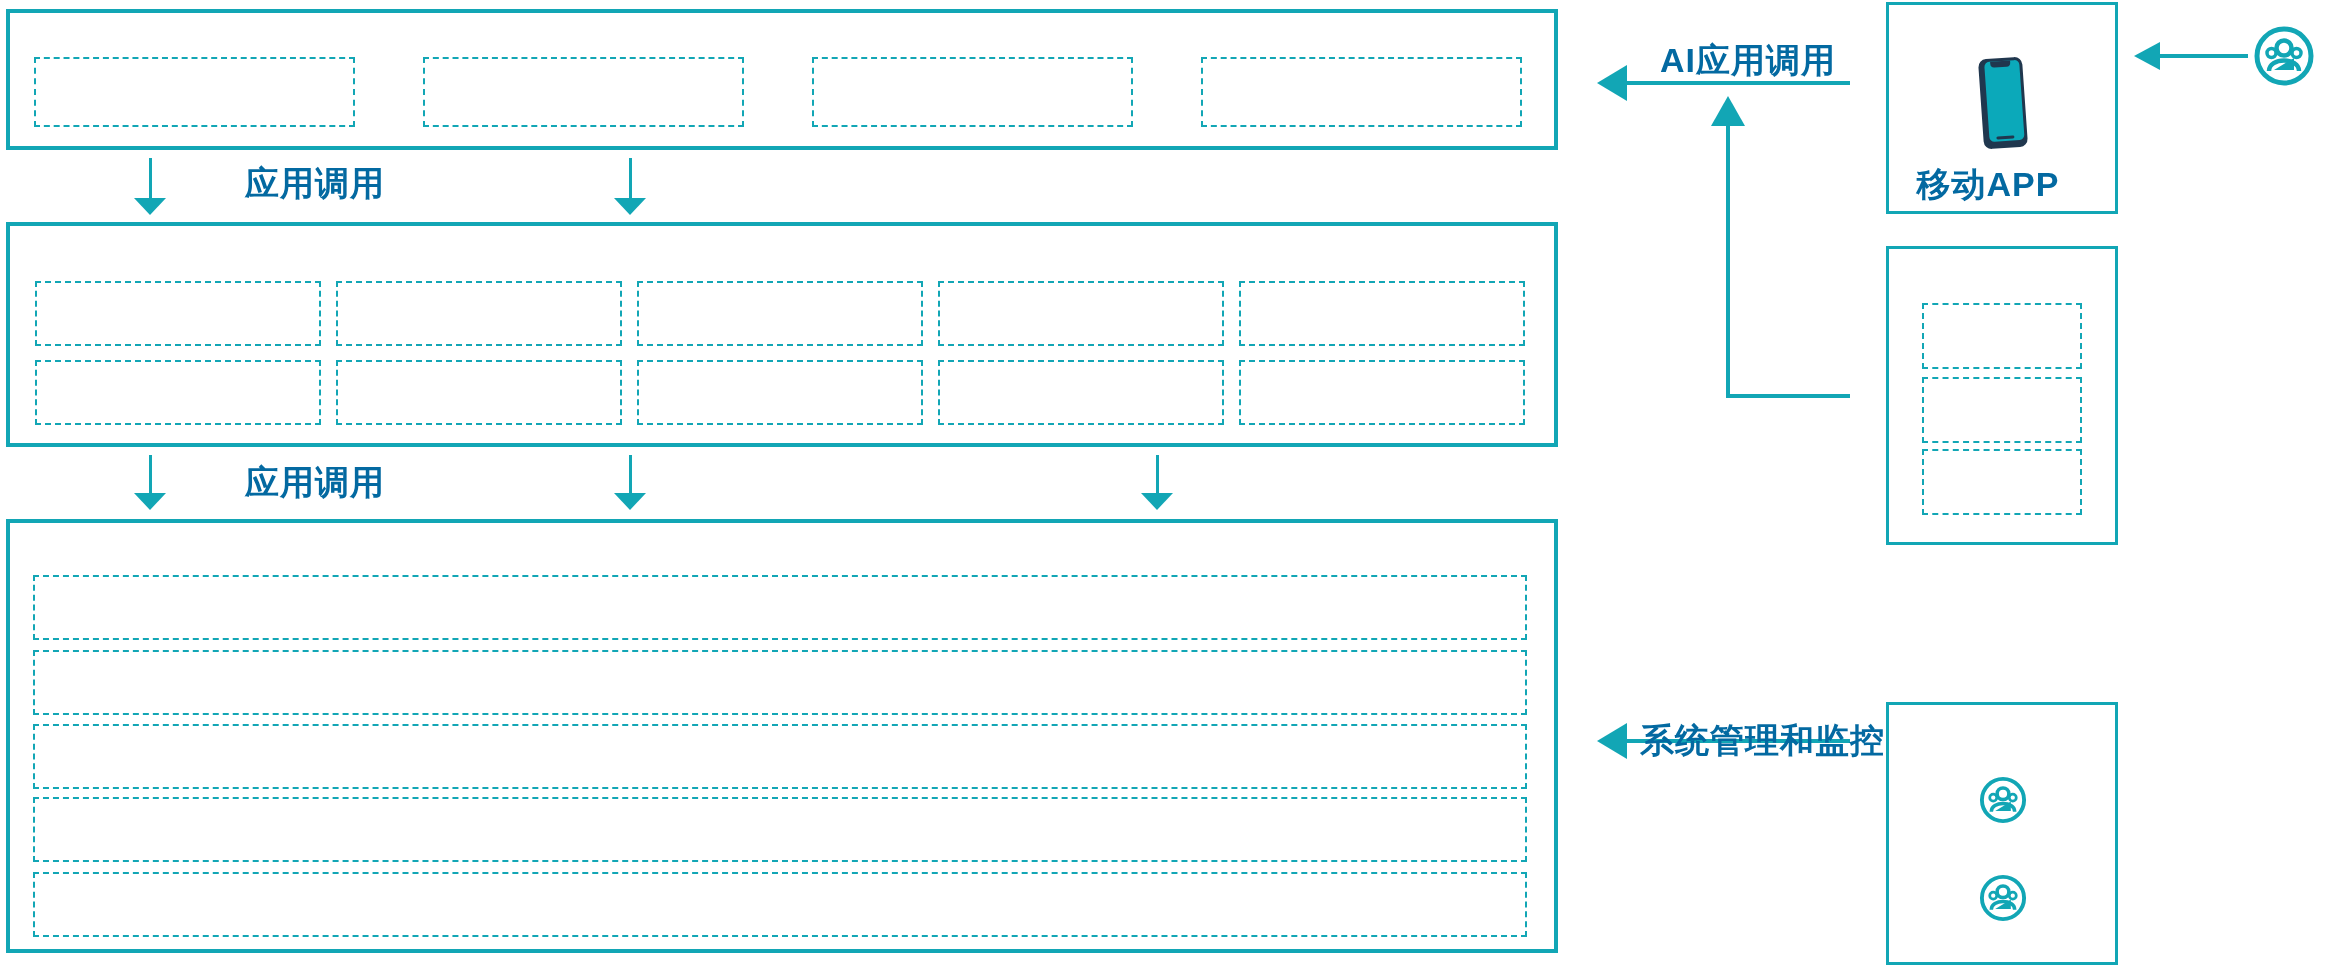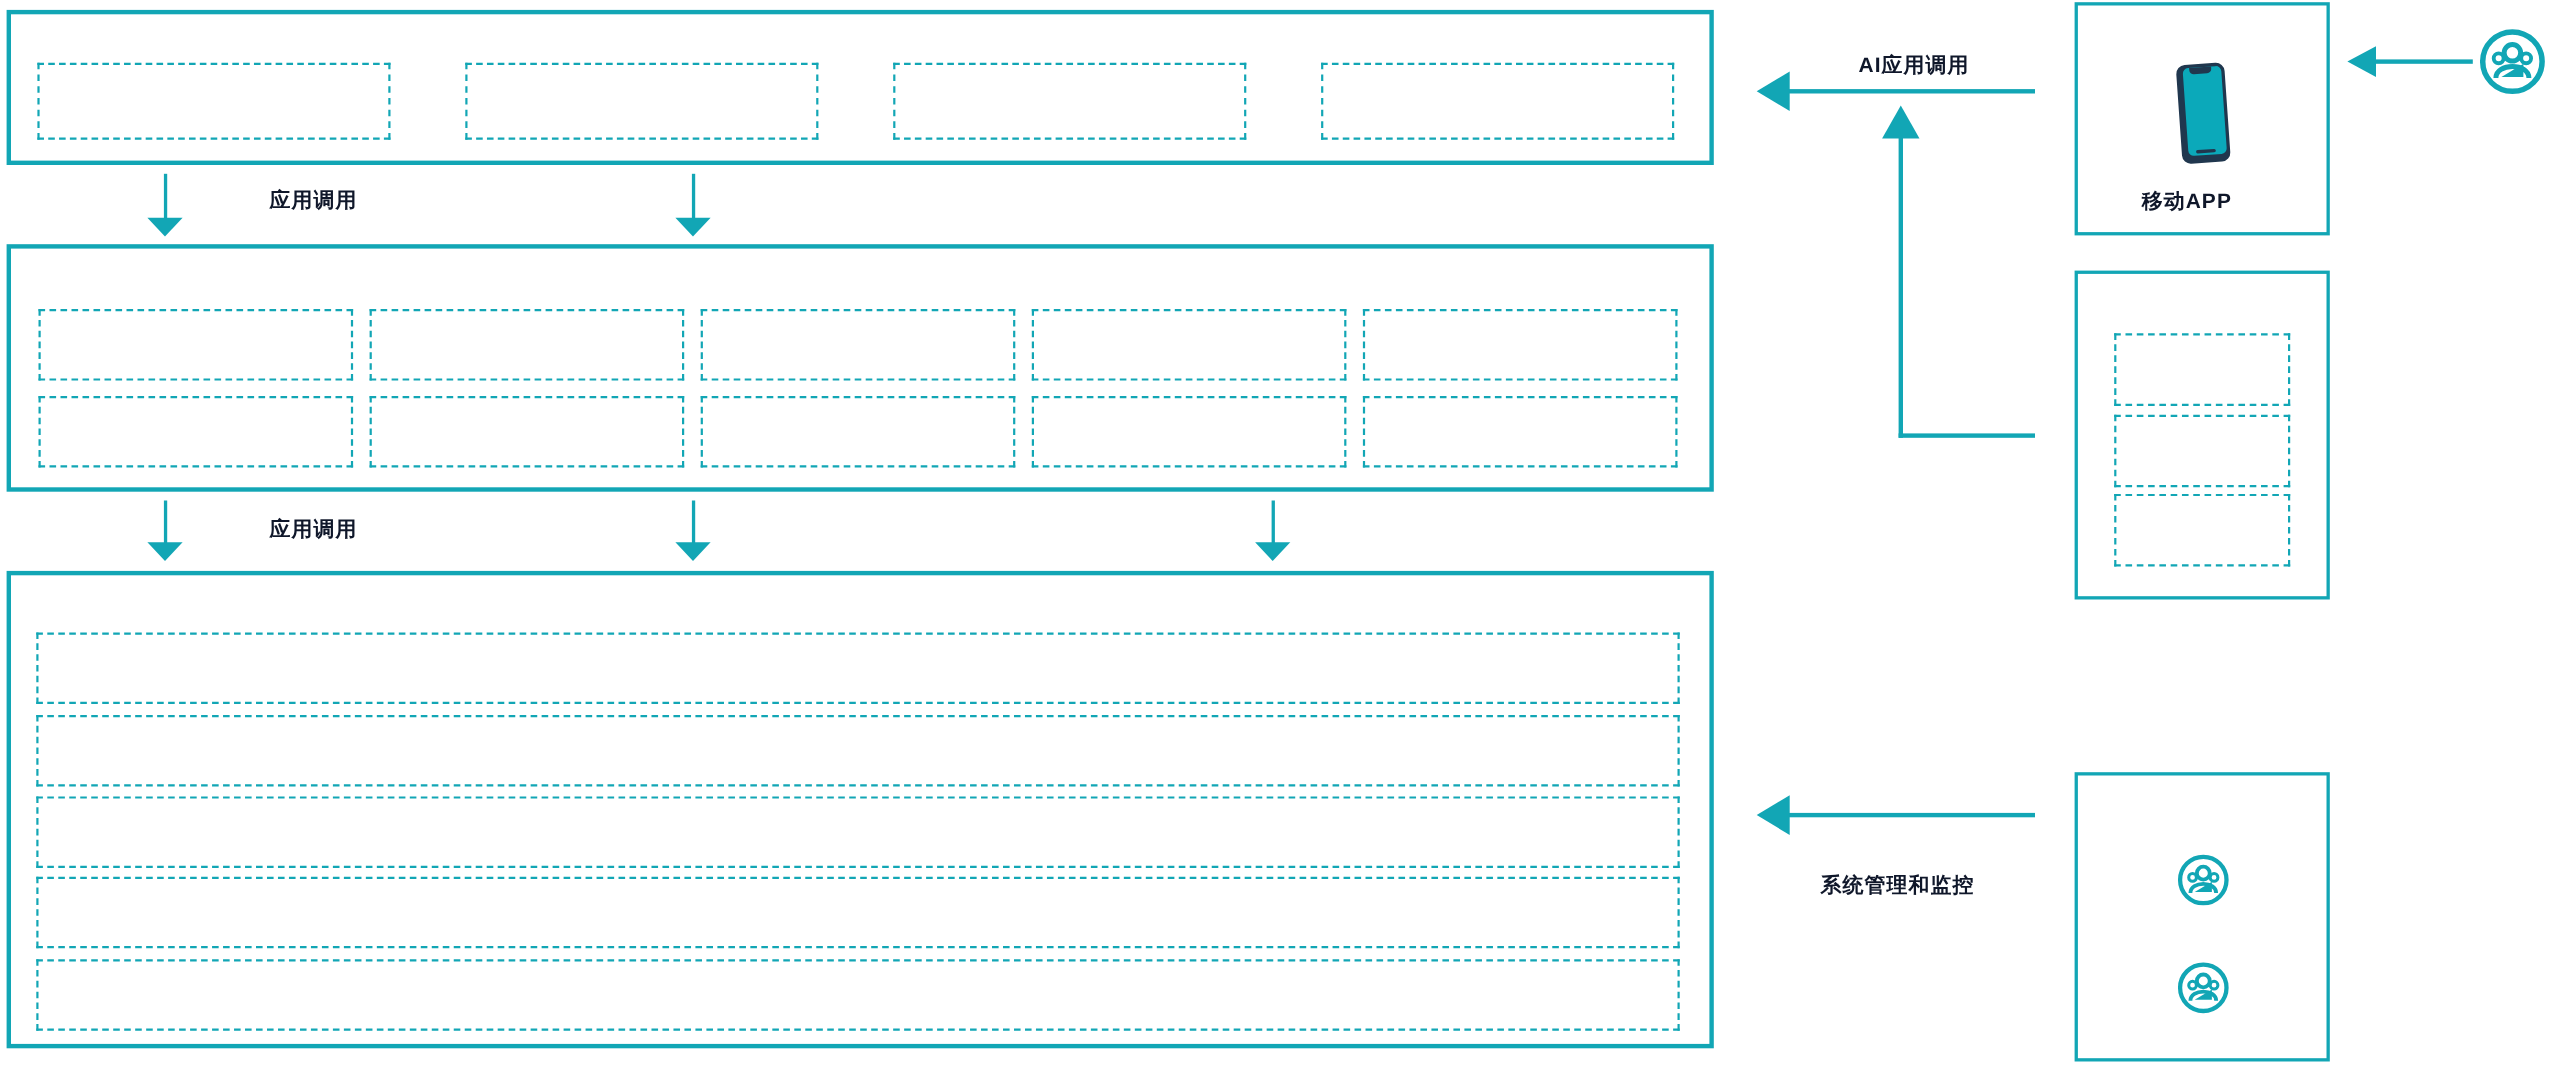--- a/index.html
+++ b/index.html
@@ -4,21 +4,21 @@
 <style>
   html,body{margin:0;padding:0;background:#ffffff;}
   .canvas{position:relative;width:2326px;height:977px;background:#fff;overflow:hidden;
           font-family:"Liberation Sans",sans-serif;}
   
   .sbox{position:absolute;border:4px solid #12A6B5;box-sizing:border-box;background:#fff;}
   .sbox.thin{border-width:3px;}
   
   .slot{position:absolute;border:2px dashed #12A6B5;box-sizing:border-box;background:#fff;}
   
-  .lbl{position:absolute;font-weight:700;font-size:19px;line-height:28px;color:#0f172a;
+  .lbl{position:absolute;font-weight:700;font-size:34px;line-height:28px;color:#0369a1;
        white-space:nowrap;letter-spacing:1px;}
   .lbl.center{text-align:center;}
   
   .hline{position:absolute;height:4px;background:#12A6B5;}
   .vline{position:absolute;width:4px;background:#12A6B5;}
   .stem{position:absolute;width:3px;background:#12A6B5;}
   
   .head-down{position:absolute;width:0;height:0;
     border-left:16px solid transparent;border-right:16px solid transparent;
     border-top:17px solid #12A6B5;}
@@ -99,21 +99,21 @@
   <div class="head-up" style="left:1711px;top:96px;"></div>
   <div class="hline" style="left:1726px;top:394px;width:124px;"></div>
 
   <div class="sbox thin" style="left:1886px;top:246px;width:232px;height:299px;"></div>
   <div class="slot" style="left:1922px;top:303px;width:160px;height:66px;"></div>
   <div class="slot" style="left:1922px;top:377px;width:160px;height:66px;"></div>
   <div class="slot" style="left:1922px;top:449px;width:160px;height:66px;"></div>
 
   <div class="hline" style="left:1625px;top:739px;width:225px;"></div>
   <div class="head-left" style="left:1597px;top:723px;"></div>
-  <div class="lbl center" style="left:1640px;top:792px;width:170px;">系统管理和监控</div>
+  <div class="lbl center" style="left:1640px;top:726px;width:170px;">系统管理和监控</div>
 
   <div class="sbox thin" style="left:1886px;top:702px;width:232px;height:263px;"></div>
   <svg class="people" style="left:1978px;top:775px;" width="50" height="50" viewBox="0 0 64 64">
     <g fill="none" stroke="#12A6B5" stroke-width="5">
       <circle cx="32" cy="32" r="27"></circle>
       <circle cx="32" cy="24" r="7.5" stroke-width="4.5"></circle>
       <path d="M17,47 C17,33 47,33 47,47" stroke-width="4.5"></path>
       <circle cx="19.5" cy="29" r="4.5" stroke-width="3.5"></circle>
       <circle cx="44.5" cy="29" r="4.5" stroke-width="3.5"></circle>
     </g>

